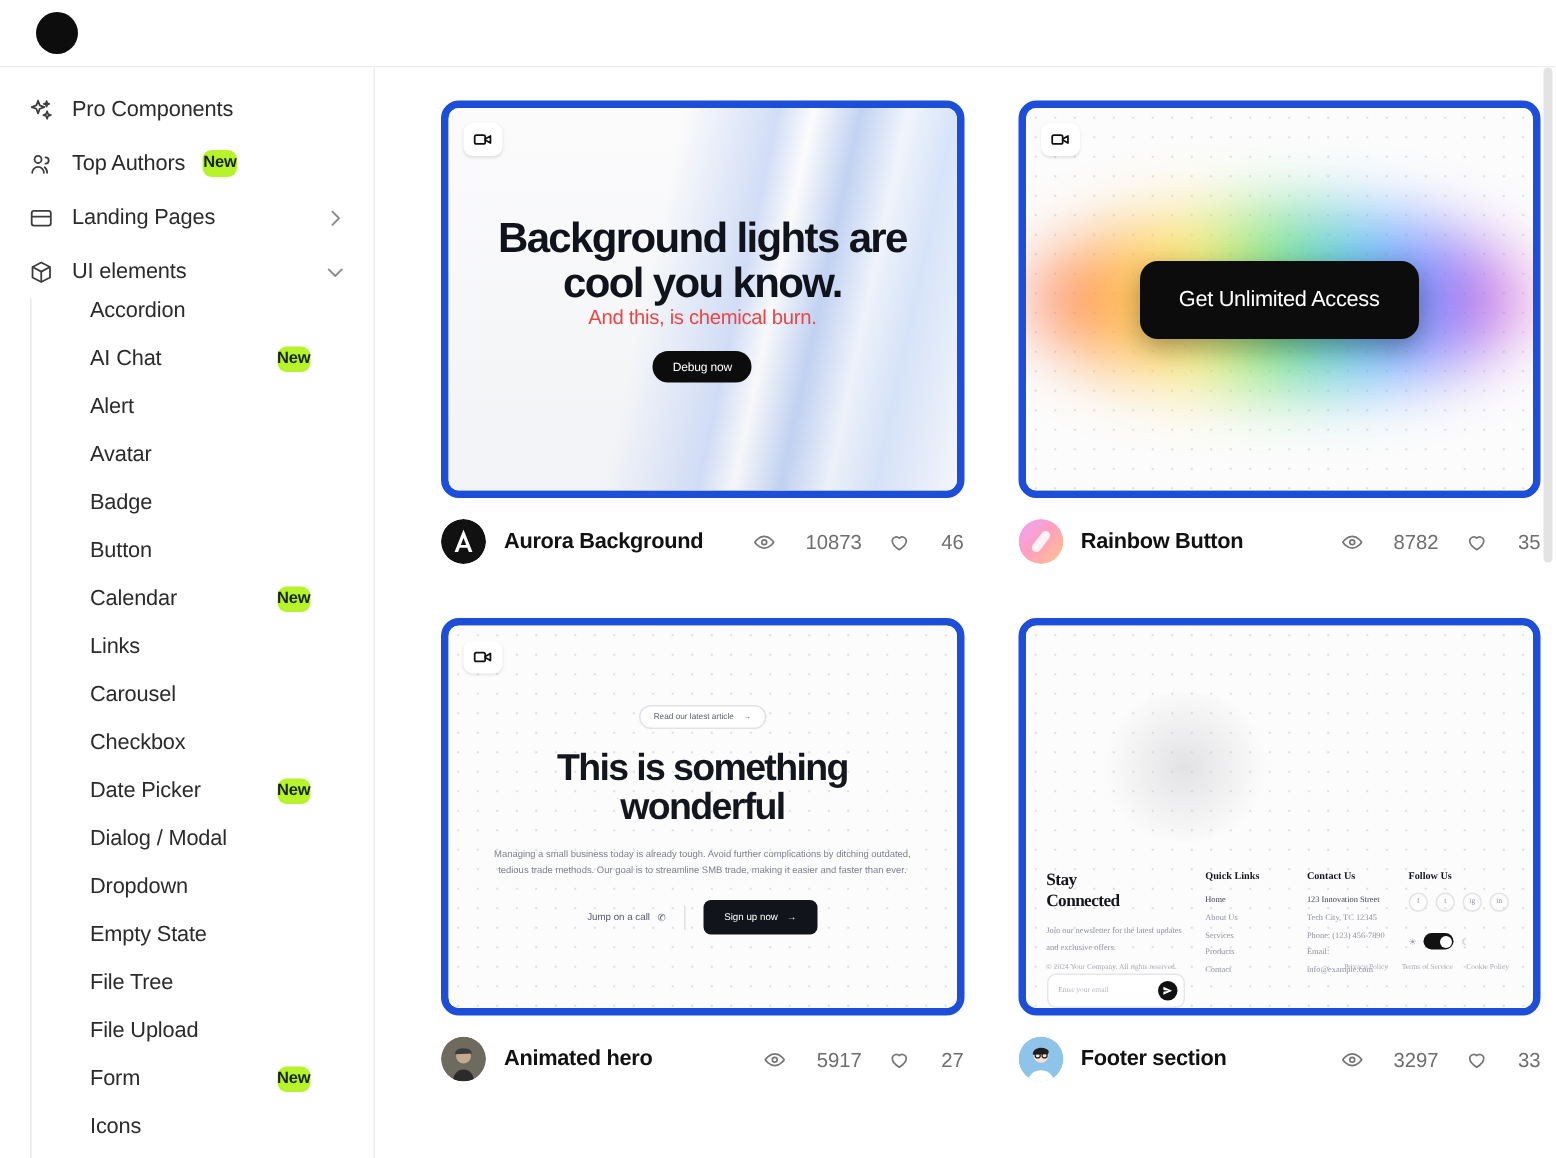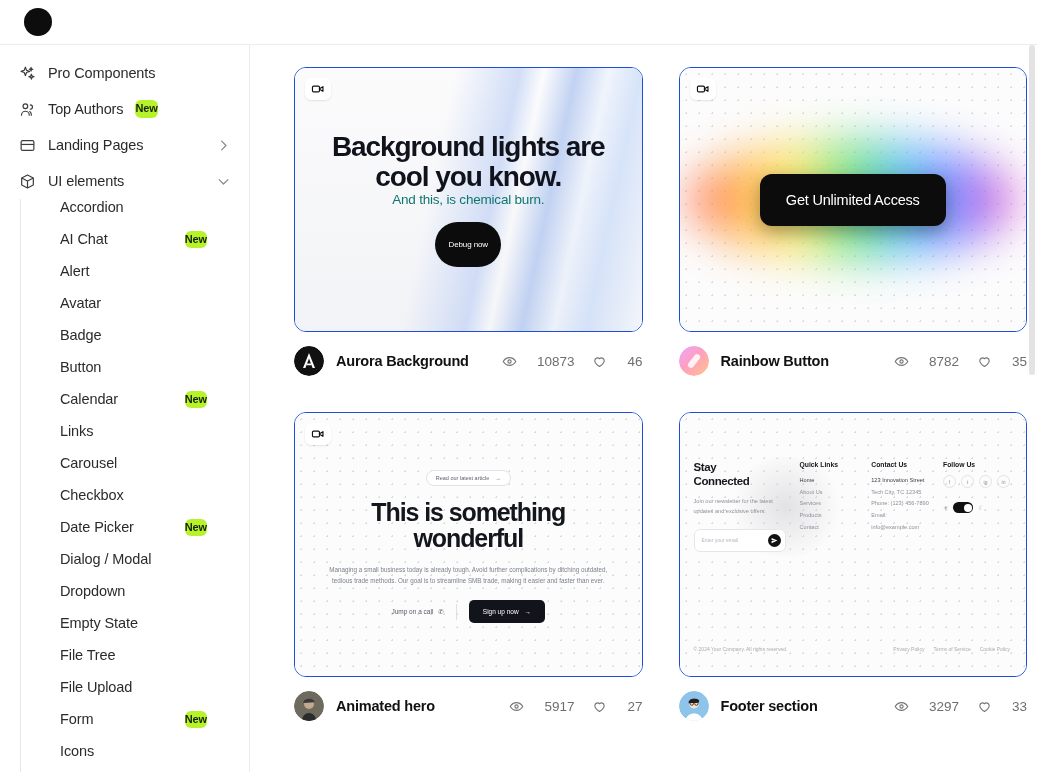--- a/index.html
+++ b/index.html
@@ -63,21 +63,21 @@
   .tab.active { color: #111; font-weight: 700; }
   .tab.active .cnt { color: #9a9a9a; font-weight: 400; }
   .tab.active:after {
     content: ""; position: absolute; left: 0; right: 0; bottom: 0; height: 2.5px; background: #111;
   }
 
   .grid { display: grid; grid-template-columns: 1fr 1fr; gap: 36px 36px; margin-top: 22px; }
   .card { width: 100%; }
   .preview {
     position: relative; height: 265px; border-radius: 12px; overflow: hidden;
-    border: 1px solid #1d4ed8; background: #f7f7f8;
+    border: 5px solid #1d4ed8; background: #f7f7f8;
     display: flex; align-items: center; justify-content: center;
   }
   .vid-badge {
     position: absolute; left: 10px; top: 10px; width: 26px; height: 22px;
     background: #fff; border-radius: 6px; display: flex; align-items: center; justify-content: center;
     box-shadow: 0 1px 2px rgba(0,0,0,.10); z-index: 5;
   }
   .card-foot { display: flex; align-items: center; margin-top: 14px; gap: 12px; }
   .avatar { width: 30px; height: 30px; border-radius: 50%; flex: 0 0 30px; overflow: hidden; position: relative; }
   .card-title { font-size: 14.5px; font-weight: 700; color: #111; letter-spacing: -0.2px; }
@@ -89,24 +89,24 @@
     position: absolute; inset: 0;
     background:
       linear-gradient(102deg, rgba(255,255,255,0) 40%, rgba(196,212,245,.75) 56%, rgba(255,255,255,.25) 62%,
         rgba(180,200,240,.8) 70%, rgba(230,238,252,.5) 78%, rgba(200,218,248,.7) 86%, rgba(244,247,252,.6) 100%),
       linear-gradient(180deg,#fbfbfc 0%,#f2f3f6 100%);
   }
   .aurora-inner { position: relative; text-align: center; padding: 0 20px; z-index: 2; }
   .aurora-h1 {
     font-size: 28px; font-weight: 800; color: #10131c; line-height: 1.08; letter-spacing: -1.1px;
   }
-  .aurora-sub { font-size: 13.5px; color: #0f766e; margin-top: 0; letter-spacing: -0.2px; }
+  .aurora-sub { font-size: 13.5px; color: #ef4444; margin-top: 0; letter-spacing: -0.2px; }
   .aurora-btn {
     display: inline-block; margin-top: 15px; background: #0c0c0c; color: #fff;
-    font-size: 8px; padding: 18px 13px; border-radius: 999px; letter-spacing: -0.1px;
+    font-size: 8px; padding: 6px 13px; border-radius: 999px; letter-spacing: -0.1px;
   }
 
   
   .dotgrid {
     position: absolute; inset: 0;
     background-image: radial-gradient(#dcdcdc 1px, transparent 1px);
     background-size: 13px 13px; background-color: #fcfcfc;
   }
   .rainbow-wrap { position: relative; z-index: 3; }
   .rainbow-glow {
@@ -136,21 +136,21 @@
   .hero-p { font-size: 6.3px; color: #7b808c; line-height: 1.75; margin-top: 12px; }
   .hero-cta { display: flex; align-items: center; justify-content: center; gap: 12px; margin-top: 14px; }
   .hero-ghost { font-size: 6.5px; color: #555a66; display: flex; align-items: center; gap: 5px; }
   .hero-div { width: 1px; height: 16px; background: #e0e0e4; }
   .hero-dark {
     background: #12141c; color: #fff; font-size: 6.5px; border-radius: 5px;
     padding: 8px 14px; display: flex; align-items: center; gap: 6px;
   }
 
   
-  .foot-prev { background: #fbfbfb; align-items: flex-start; justify-content: flex-start; }
+  .foot-prev { background: #fbfbfb; align-items: flex-end; justify-content: flex-start; font-family: Liberation Serif, serif; }
   .foot-blob {
     position: absolute; left: 46px; top: 44px; width: 120px; height: 100px; border-radius: 50%;
     background: radial-gradient(circle, rgba(205,205,210,.55) 0%, rgba(250,250,250,0) 70%);
     z-index: 1;
   }
   .foot-cols { position: relative; z-index: 2; display: flex; width: 100%; padding: 48px 16px 0 14px; gap: 14px; }
   .fc { flex: 1; }
   .fc.first { flex: 1.25; }
   .fc h4 { font-size: 11.5px; font-weight: 700; color: #15171d; line-height: 1.18; letter-spacing: -0.4px; }
   .fc h5 { font-size: 6.8px; font-weight: 700; color: #15171d; margin-bottom: 7px; }

